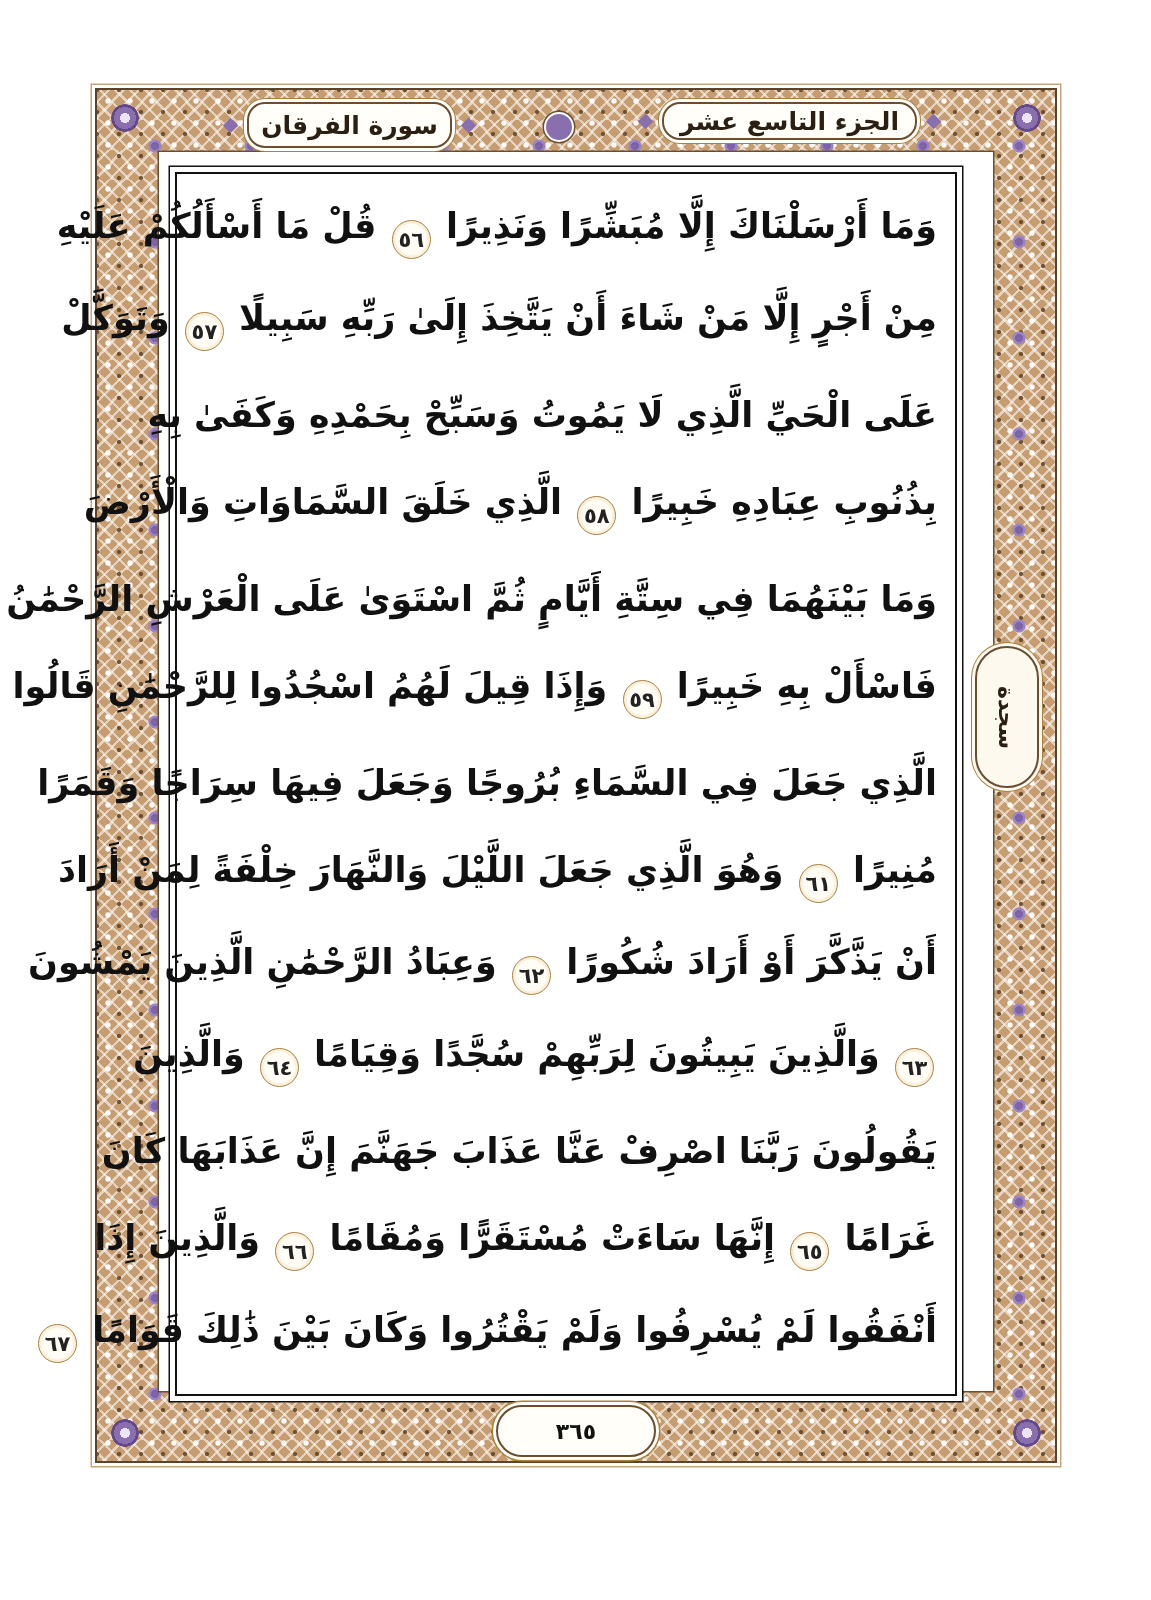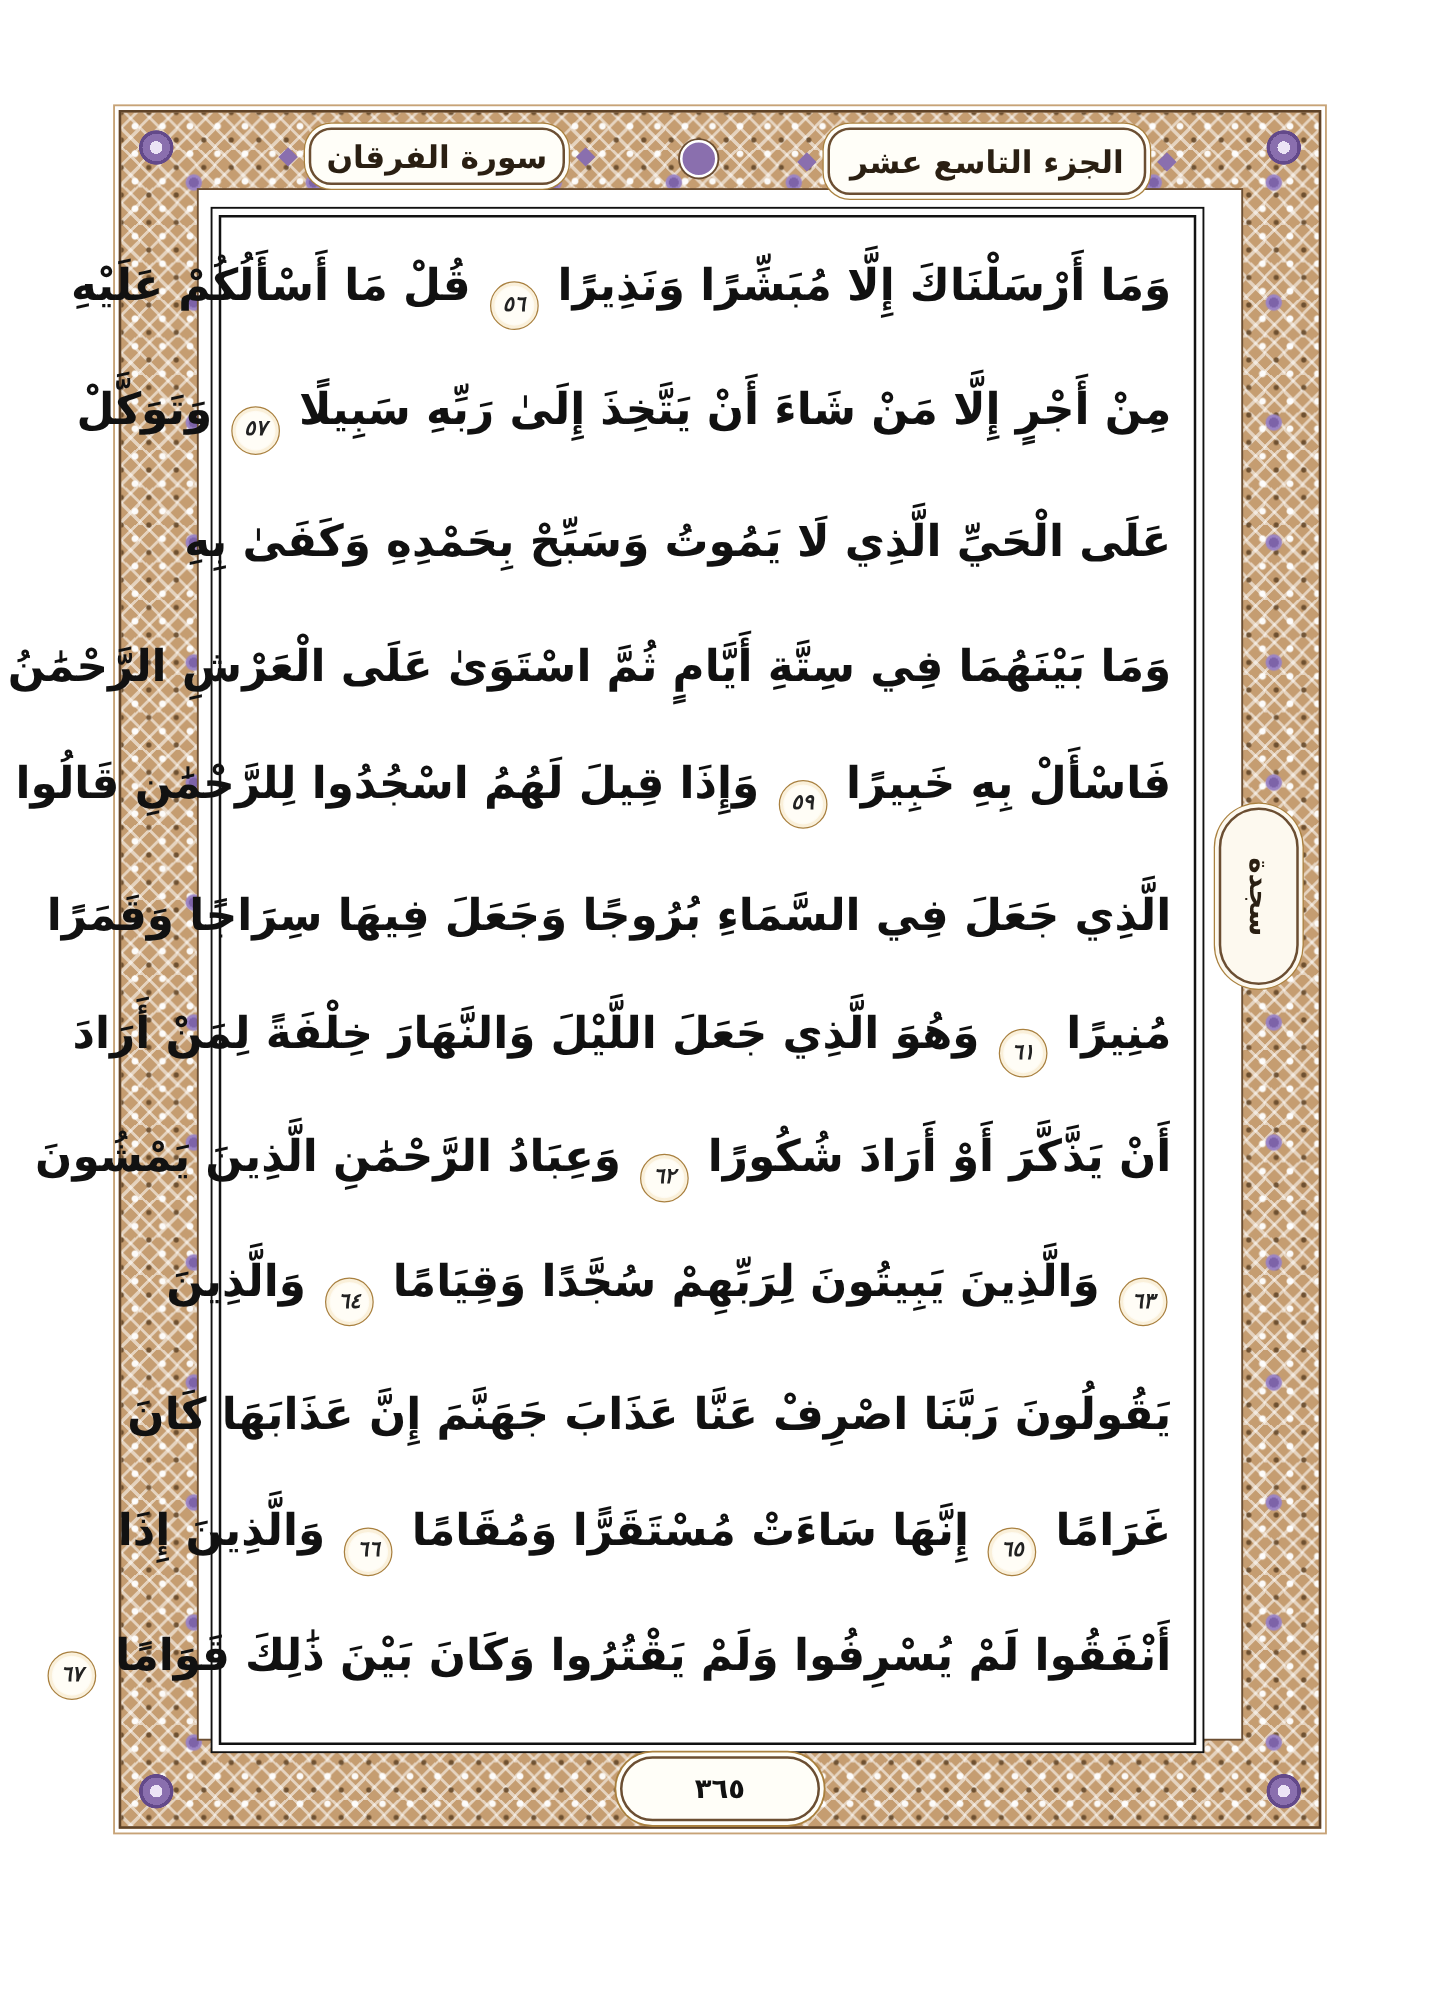--- a/index.html
+++ b/index.html
@@ -45,21 +45,21 @@
     display:flex;align-items:center;justify-content:center;
     font-size:25px;font-weight:bold;color:#2a1f12;
     box-shadow:0 0 0 3px #fffef8,0 0 0 4px #a9803f;box-sizing:border-box;
   }
   .cartouche::before,.cartouche::after{
     content:"";position:absolute;width:11px;height:11px;background:#8a6fae;
     transform:rotate(45deg);top:50%;margin-top:-5.5px;
   }
   .cartouche::before{left:-24px}.cartouche::after{right:-24px}
   .cartouche-surah{left:150px;top:12px;width:205px;height:46px;}
-  .cartouche-juz{left:565px;top:12px;width:255px;height:54px;}
+  .cartouche-juz{left:565px;top:12px;width:255px;height:38px;}
   
   .sajdah-tab{
     position:absolute;right:16px;top:556px;width:64px;height:142px;
     background:#fdf9ef;border:2px solid #6b4e32;border-radius:32px;
     box-shadow:0 0 0 3px #fdf9ef,0 0 0 4px #a9803f;
     display:flex;align-items:center;justify-content:center;box-sizing:border-box;
   }
   .sajdah-tab .vtext{
     transform:rotate(90deg);white-space:nowrap;font-size:22px;font-weight:bold;color:#2a1f12;
   }
@@ -83,22 +83,22 @@
     width:100%;direction:rtl;unicode-bidi:isolate;
     text-align:justify;text-align-last:justify;white-space:nowrap;
     font-size:35px;font-weight:bold;color:#111;line-height:1.25;
   }
   .ayah-marker{
     display:inline-flex;align-items:center;justify-content:center;
     width:37px;height:37px;border-radius:50%;
     border:1.5px solid #a9803f;
     background:radial-gradient(circle, #fffdf6 55%, #f1dfbd 100%);
     box-shadow:inset 0 0 0 2.5px #faf0da;
-    font-size:17px;font-weight:bold;color:#222;
-    vertical-align:-9px;margin:0 3px;font-style:italic;
+    font-size:21px;font-weight:bold;color:#222;
+    vertical-align:-9px;margin:0 3px;
   }
   .sajdah-sign{font-size:30px;color:#111;margin:0 2px;vertical-align:-2px;}
 </style>
 </head>
 <body>
 
 <div class="frame">
 
   <span class="corner-flower cf-tl"></span>
   <span class="corner-flower cf-tr"></span>
@@ -117,20 +117,23 @@
 
   <div class="text-box" id="text-block">
       <div class="line">
         <div class="line-text"><span>وَمَا أَرْسَلْنَاكَ إِلَّا مُبَشِّرًا وَنَذِيرًا </span><span class="ayah-marker">٥٦</span><span> قُلْ مَا أَسْأَلُكُمْ عَلَيْهِ</span></div>
       </div>
       <div class="line">
         <div class="line-text"><span>مِنْ أَجْرٍ إِلَّا مَنْ شَاءَ أَنْ يَتَّخِذَ إِلَىٰ رَبِّهِ سَبِيلًا </span><span class="ayah-marker">٥٧</span><span> وَتَوَكَّلْ</span></div>
       </div>
       <div class="line">
         <div class="line-text"><span>عَلَى الْحَيِّ الَّذِي لَا يَمُوتُ وَسَبِّحْ بِحَمْدِهِ وَكَفَىٰ بِهِ</span></div>
+      </div>
+      <div class="line">
+        <div class="line-text"><span>بِذُنُوبِ عِبَادِهِ خَبِيرًا </span><span class="ayah-marker">٥٨</span><span> الَّذِي خَلَقَ السَّمَاوَاتِ وَالْأَرْضَ</span></div>
       </div>
       <div class="line">
         <div class="line-text"><span>وَمَا بَيْنَهُمَا فِي سِتَّةِ أَيَّامٍ ثُمَّ اسْتَوَىٰ عَلَى الْعَرْشِ الرَّحْمَٰنُ</span></div>
       </div>
       <div class="line">
         <div class="line-text"><span>فَاسْأَلْ بِهِ خَبِيرًا </span><span class="ayah-marker">٥٩</span><span> وَإِذَا قِيلَ لَهُمُ اسْجُدُوا لِلرَّحْمَٰنِ قَالُوا</span></div>
       </div>
       <div class="line">
         <div class="line-text"><span>الَّذِي جَعَلَ فِي السَّمَاءِ بُرُوجًا وَجَعَلَ فِيهَا سِرَاجًا وَقَمَرًا</span></div>
       </div>

